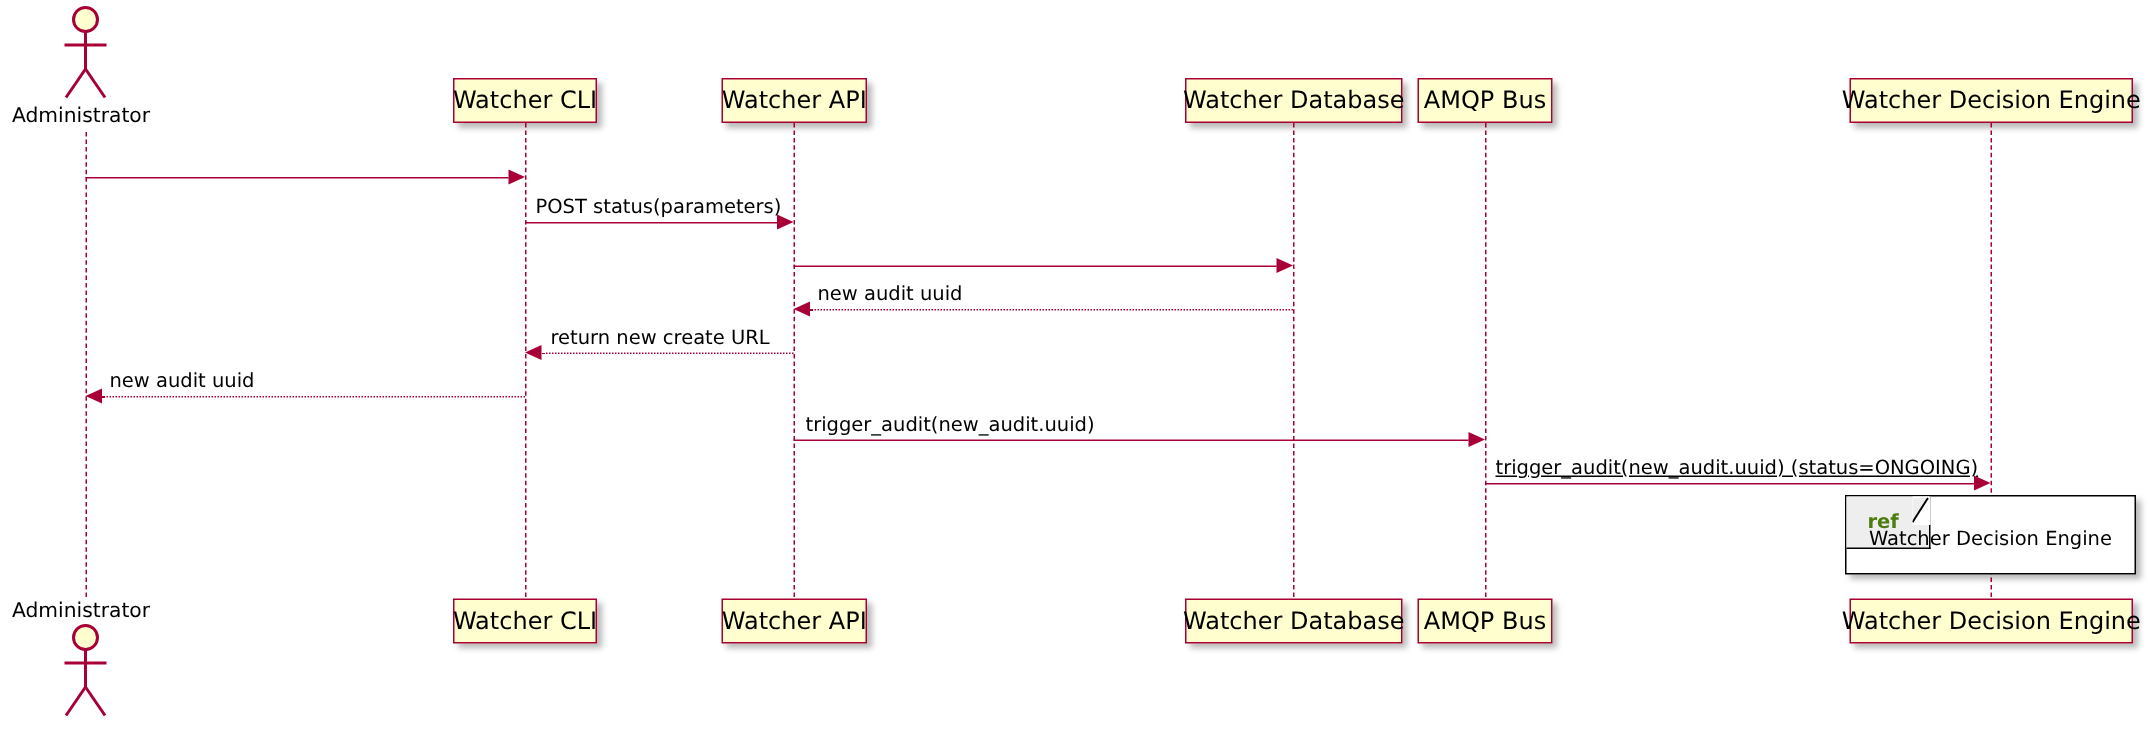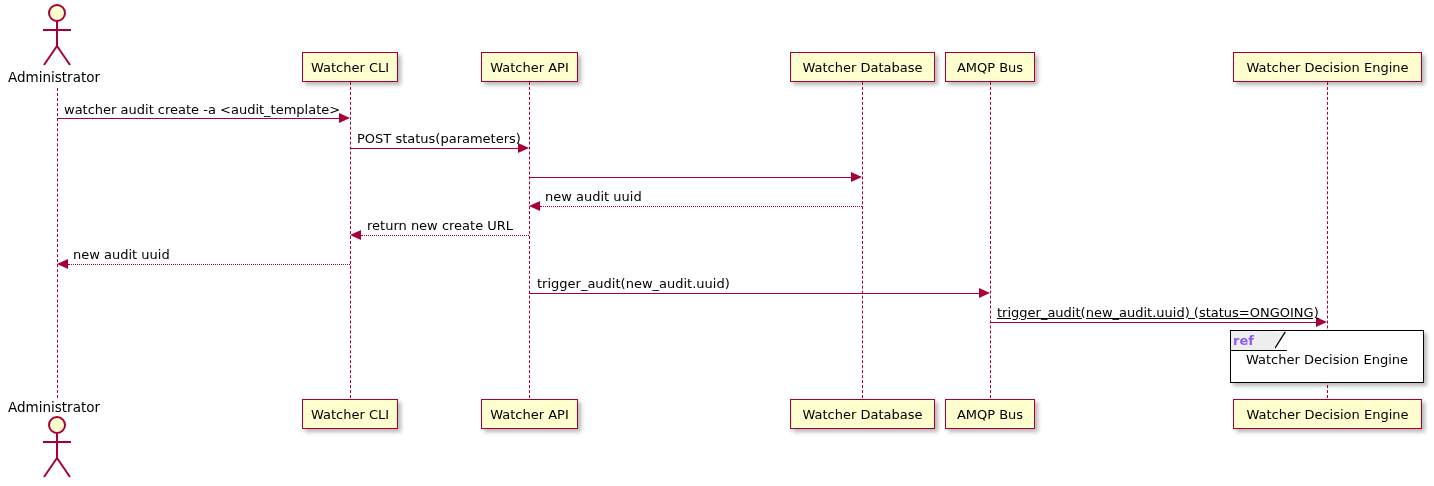--- a/index.html
+++ b/index.html
@@ -14,21 +14,21 @@
     background: #ffffff;
     font-family: "DejaVu Sans", sans-serif;
     overflow: hidden;
   }
   .participant-box {
     position: absolute;
     box-sizing: border-box;
     background: #FEFECE;
     border: 1.5px solid #A80036;
     color: #000000;
-    font-size: 13px;
+    font-size: 16px;
     line-height: 1;
     display: flex;
     align-items: center;
     justify-content: center;
     white-space: nowrap;
     box-shadow: 3px 3px 4px rgba(0,0,0,0.28);
     padding: 0 9px;
   }
   .lifeline {
     position: absolute;
@@ -80,30 +80,30 @@
     position: absolute;
     box-sizing: border-box;
     background: #FFFFFF;
     border: 1.5px solid #000000;
     box-shadow: 3px 3px 4px rgba(0,0,0,0.28);
   }
   .ref-tab {
     position: absolute;
     left: 0;
     top: 0;
-    height: 20px;
+    height: 35px;
     background: #EEEEEE;
     border-right: 1.5px solid #000000;
     border-bottom: 1.5px solid #000000;
     font-size: 13px;
     font-weight: bold;
-    color: #8b5cf6;
+    color: #4d7c0f;
     display: flex;
     align-items: center;
-    padding-left: 2px;
+    padding-left: 14px;
     box-sizing: border-box;
   }
   .ref-tab-notch {
     position: absolute;
     top: 0;
     width: 12px;
     height: 19px;
     background: #FFFFFF;
   }
   .ref-body {
@@ -147,21 +147,20 @@
 
   <div class="lifeline" style="left:57px; top:88px; height:310px;"></div>
   <div class="lifeline" style="left:350px; top:82px; height:316px;"></div>
   <div class="lifeline" style="left:529px; top:82px; height:316px;"></div>
   <div class="lifeline" style="left:862px; top:82px; height:316px;"></div>
   <div class="lifeline" style="left:990px; top:82px; height:316px;"></div>
   <div class="lifeline" style="left:1327px; top:82px; height:316px;"></div>
 
   <div class="msg-line" style="left:57px; top:118px; width:282px;"></div>
   <div class="arrow-head right" style="left:339px; top:113px;"></div>
-  <div class="msg-label" style="left:64px; top:103px;">watcher audit create -a &lt;audit_template&gt;</div>
 
   <div class="msg-line" style="left:350px; top:148px; width:168px;"></div>
   <div class="arrow-head right" style="left:518px; top:143px;"></div>
   <div class="msg-label" style="left:357px; top:132px;">POST status(parameters)</div>
 
   <div class="msg-line" style="left:529px; top:177px; width:322px;"></div>
   <div class="arrow-head right" style="left:851px; top:172px;"></div>
 
   <div class="msg-line dotted" style="left:540px; top:206px; width:322px;"></div>
   <div class="arrow-head left" style="left:529px; top:201px;"></div>

